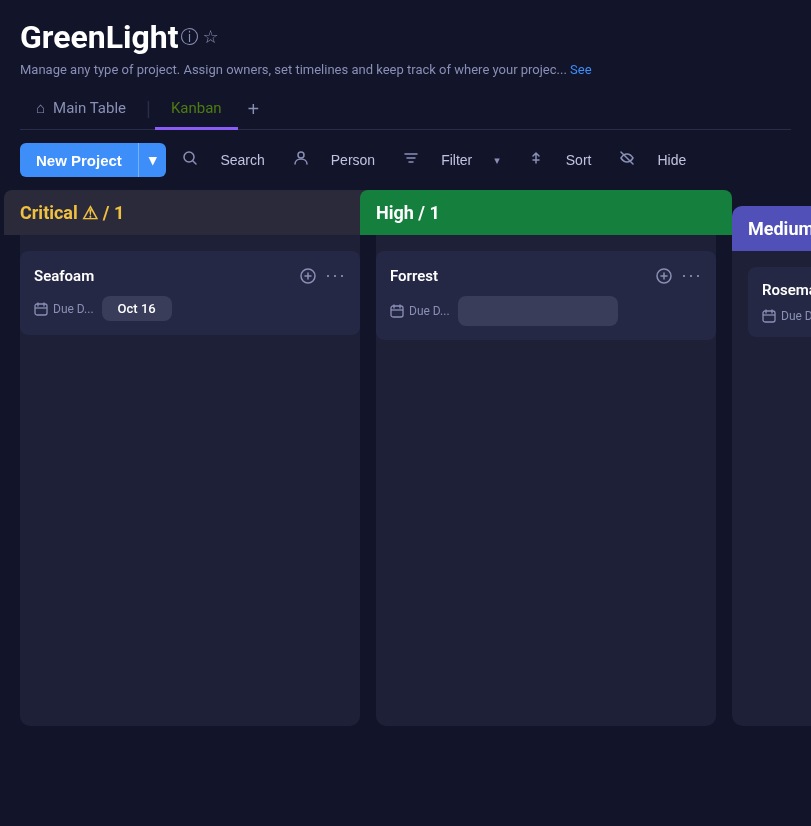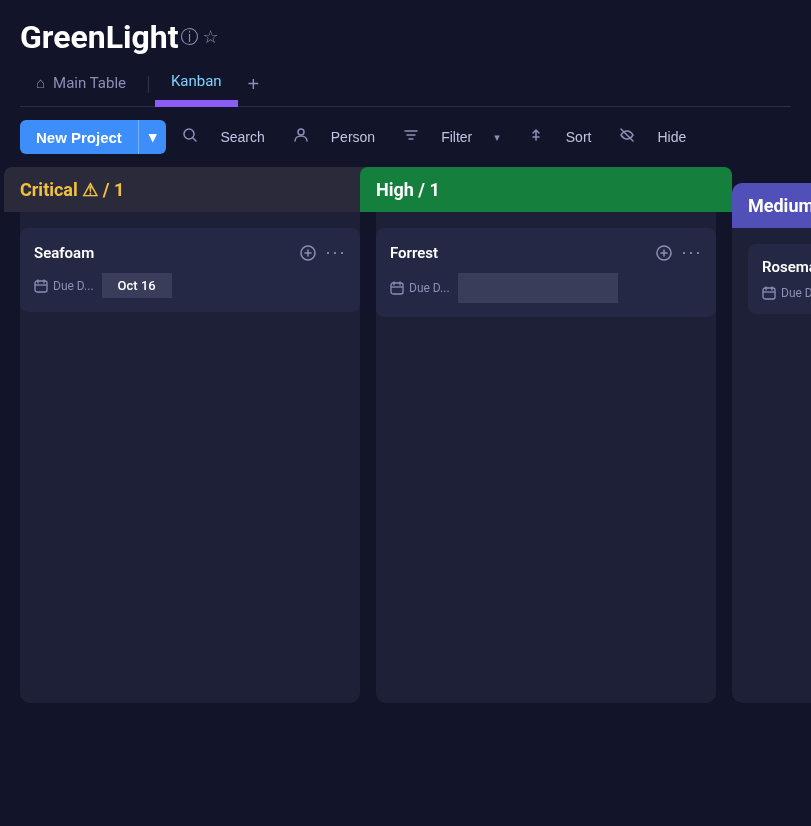--- a/index.html
+++ b/index.html
@@ -60,22 +60,22 @@
       gap: 8px;
       padding: 10px 16px;
       font-size: 15px;
       color: #8a8fb5;
       cursor: pointer;
       border-bottom: 3px solid transparent;
       margin-bottom: -1px;
       text-decoration: none;
     }
     .tab.active {
-      color: #7dd3fc;
-      border-bottom: 7px solid #8b5cf6;
+      color: #4d7c0f;
+      border-bottom: 3px solid #8b5cf6;
       align-items: flex-end;
     }
     .tab-divider {
       color: #2a2d4a;
       font-size: 20px;
       padding: 0 4px;
     }
     .tab-add {
       background: none;
       border: none;
@@ -227,21 +227,21 @@
       gap: 5px;
       font-size: 12px;
       color: #8a8fb5;
     }
     .date-badge {
       background-color: #3a3d5a;
       color: #ffffff;
       font-size: 13px;
       font-weight: 500;
       padding: 5px 16px;
-      border-radius: 0;
+      border-radius: 8px;
     }
     .date-badge.empty {
       background-color: #3a3d5a;
       width: 160px;
       height: 30px;
     }
 
     
     .kanban-column-partial {
       flex: 0 0 91px;
@@ -263,20 +263,24 @@
 
 <div class="header">
   <div class="app-title-row">
     <span class="app-title">GreenLight</span>
     <button class="icon-btn">
       <span>ⓘ</span>
     </button>
     <button class="icon-btn">
       <span>☆</span>
     </button>
+  </div>
+  <div class="app-subtitle">
+    <span>Manage any type of project. Assign owners, set timelines and keep track of where your projec...</span>
+    <a href="#">See</a>
   </div>
 
   <div class="tabs">
     <div class="tab">
       <span>⌂</span>
       <span>Main Table</span>
     </div>
     <span class="tab-divider">|</span>
     <div class="tab active">
       <span>Kanban</span>

